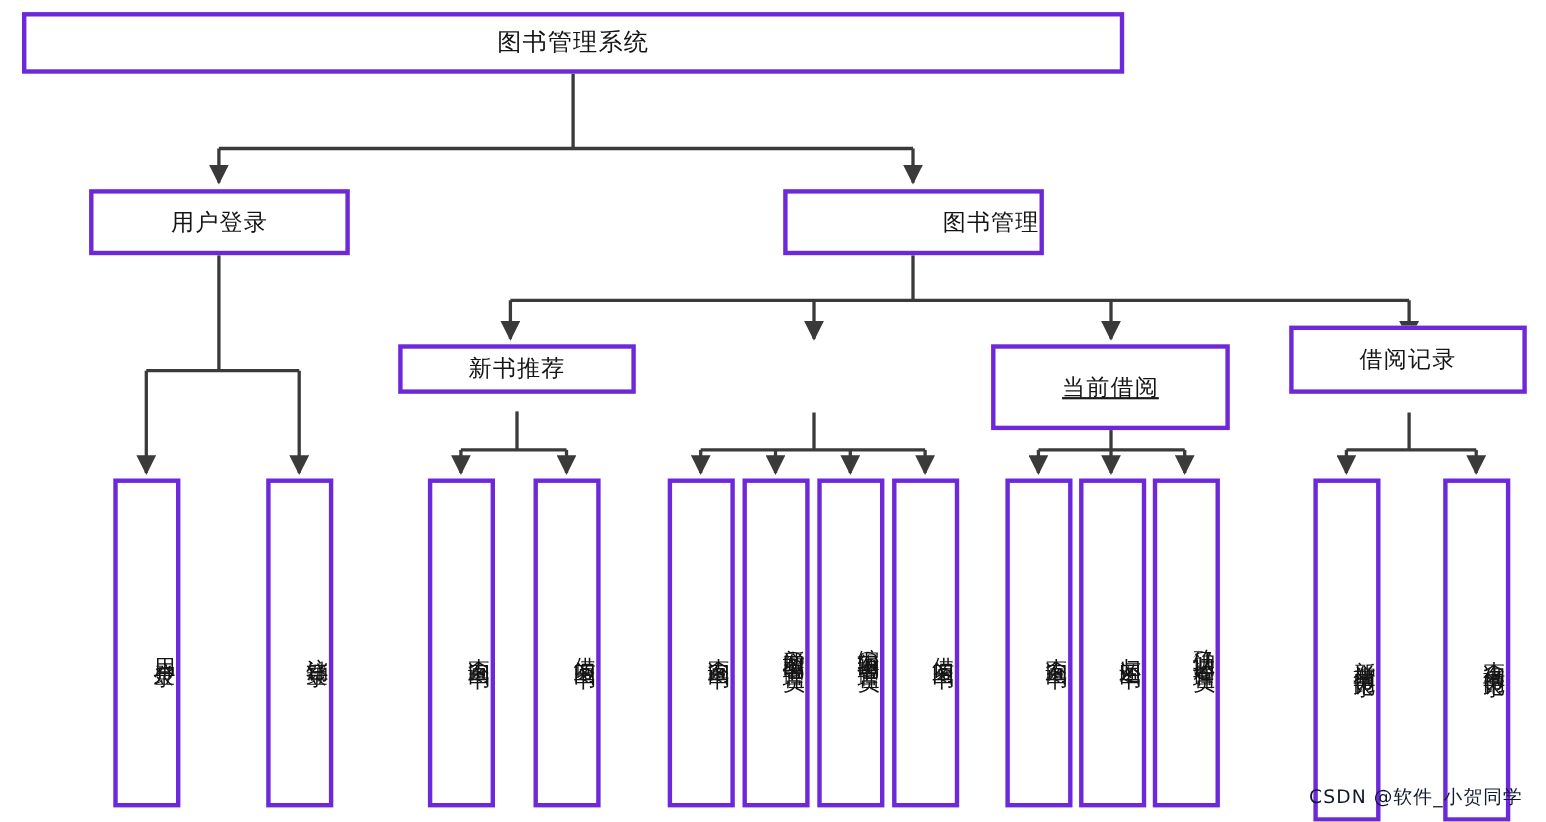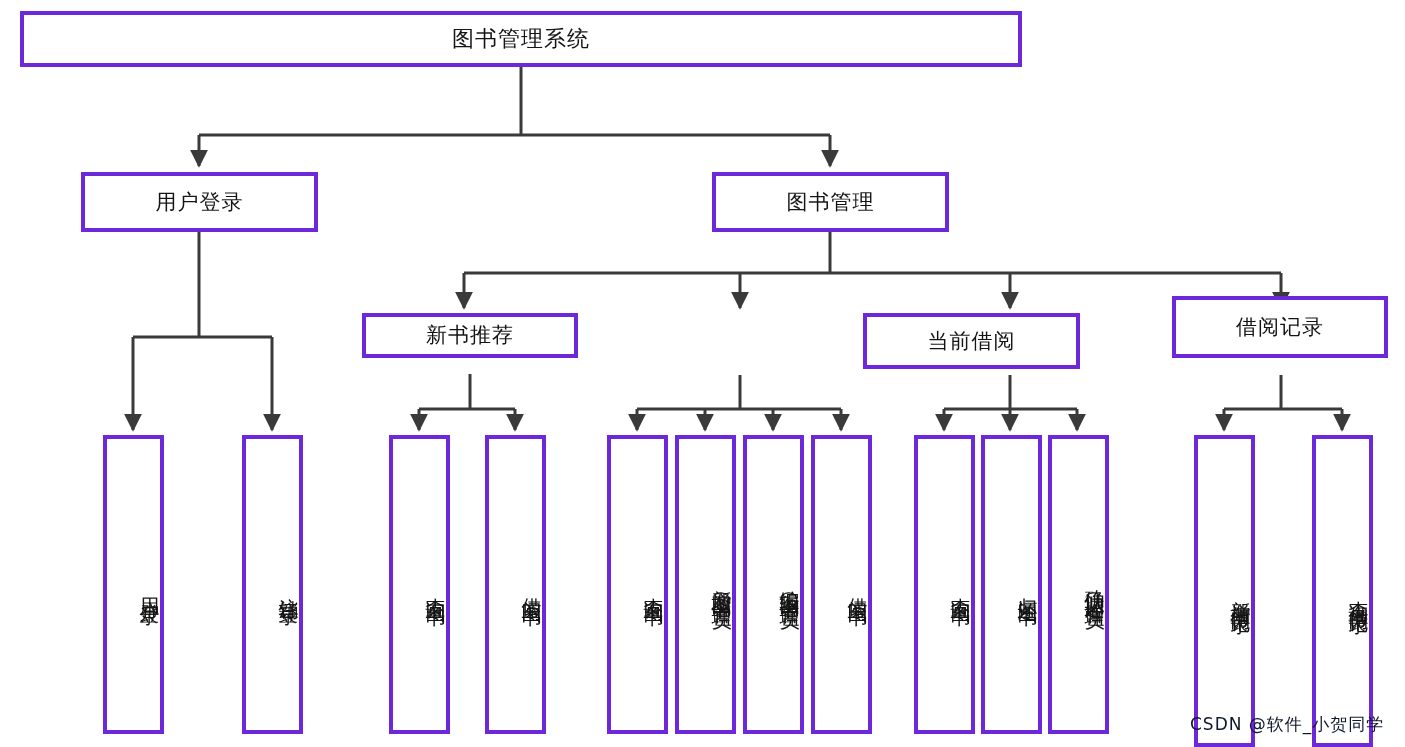--- a/index.html
+++ b/index.html
@@ -117,28 +117,28 @@
     </g>
   </svg>
 
   <div class="node root" style="left:20px; top:11px; width:1002px; height:56px;">
     <span class="label">图书管理系统</span>
   </div>
 
   <div class="node" style="left:81px; top:172px; width:237px; height:60px;">
     <span class="label">用户登录</span>
   </div>
-  <div class="node" style="left:712px; top:172px; width:237px; height:60px;">
+  <div class="node" style="left:712px; top:172px; width:237px; height:60px;justify-content:flex-end;">
     <span class="label">图书管理</span>
   </div>
 
   <div class="node" style="left:362px; top:313px; width:216px; height:45px;">
     <span class="label">新书推荐</span>
   </div>
-  <div class="node" style="left:863px; top:313px; width:217px; height:56px;">
+  <div class="node" style="left:901px; top:313px; width:217px; height:78px;text-decoration:underline;">
     <span class="label">当前借阅</span>
   </div>
   <div class="node" style="left:1172px; top:296px; width:216px; height:62px;">
     <span class="label">借阅记录</span>
   </div>
 
   <div class="node vert" style="left:103px; top:435px; width:61px; height:299px;">
     <span class="label">用户登录</span>
   </div>
   <div class="node vert" style="left:242px; top:435px; width:61px; height:299px;">

